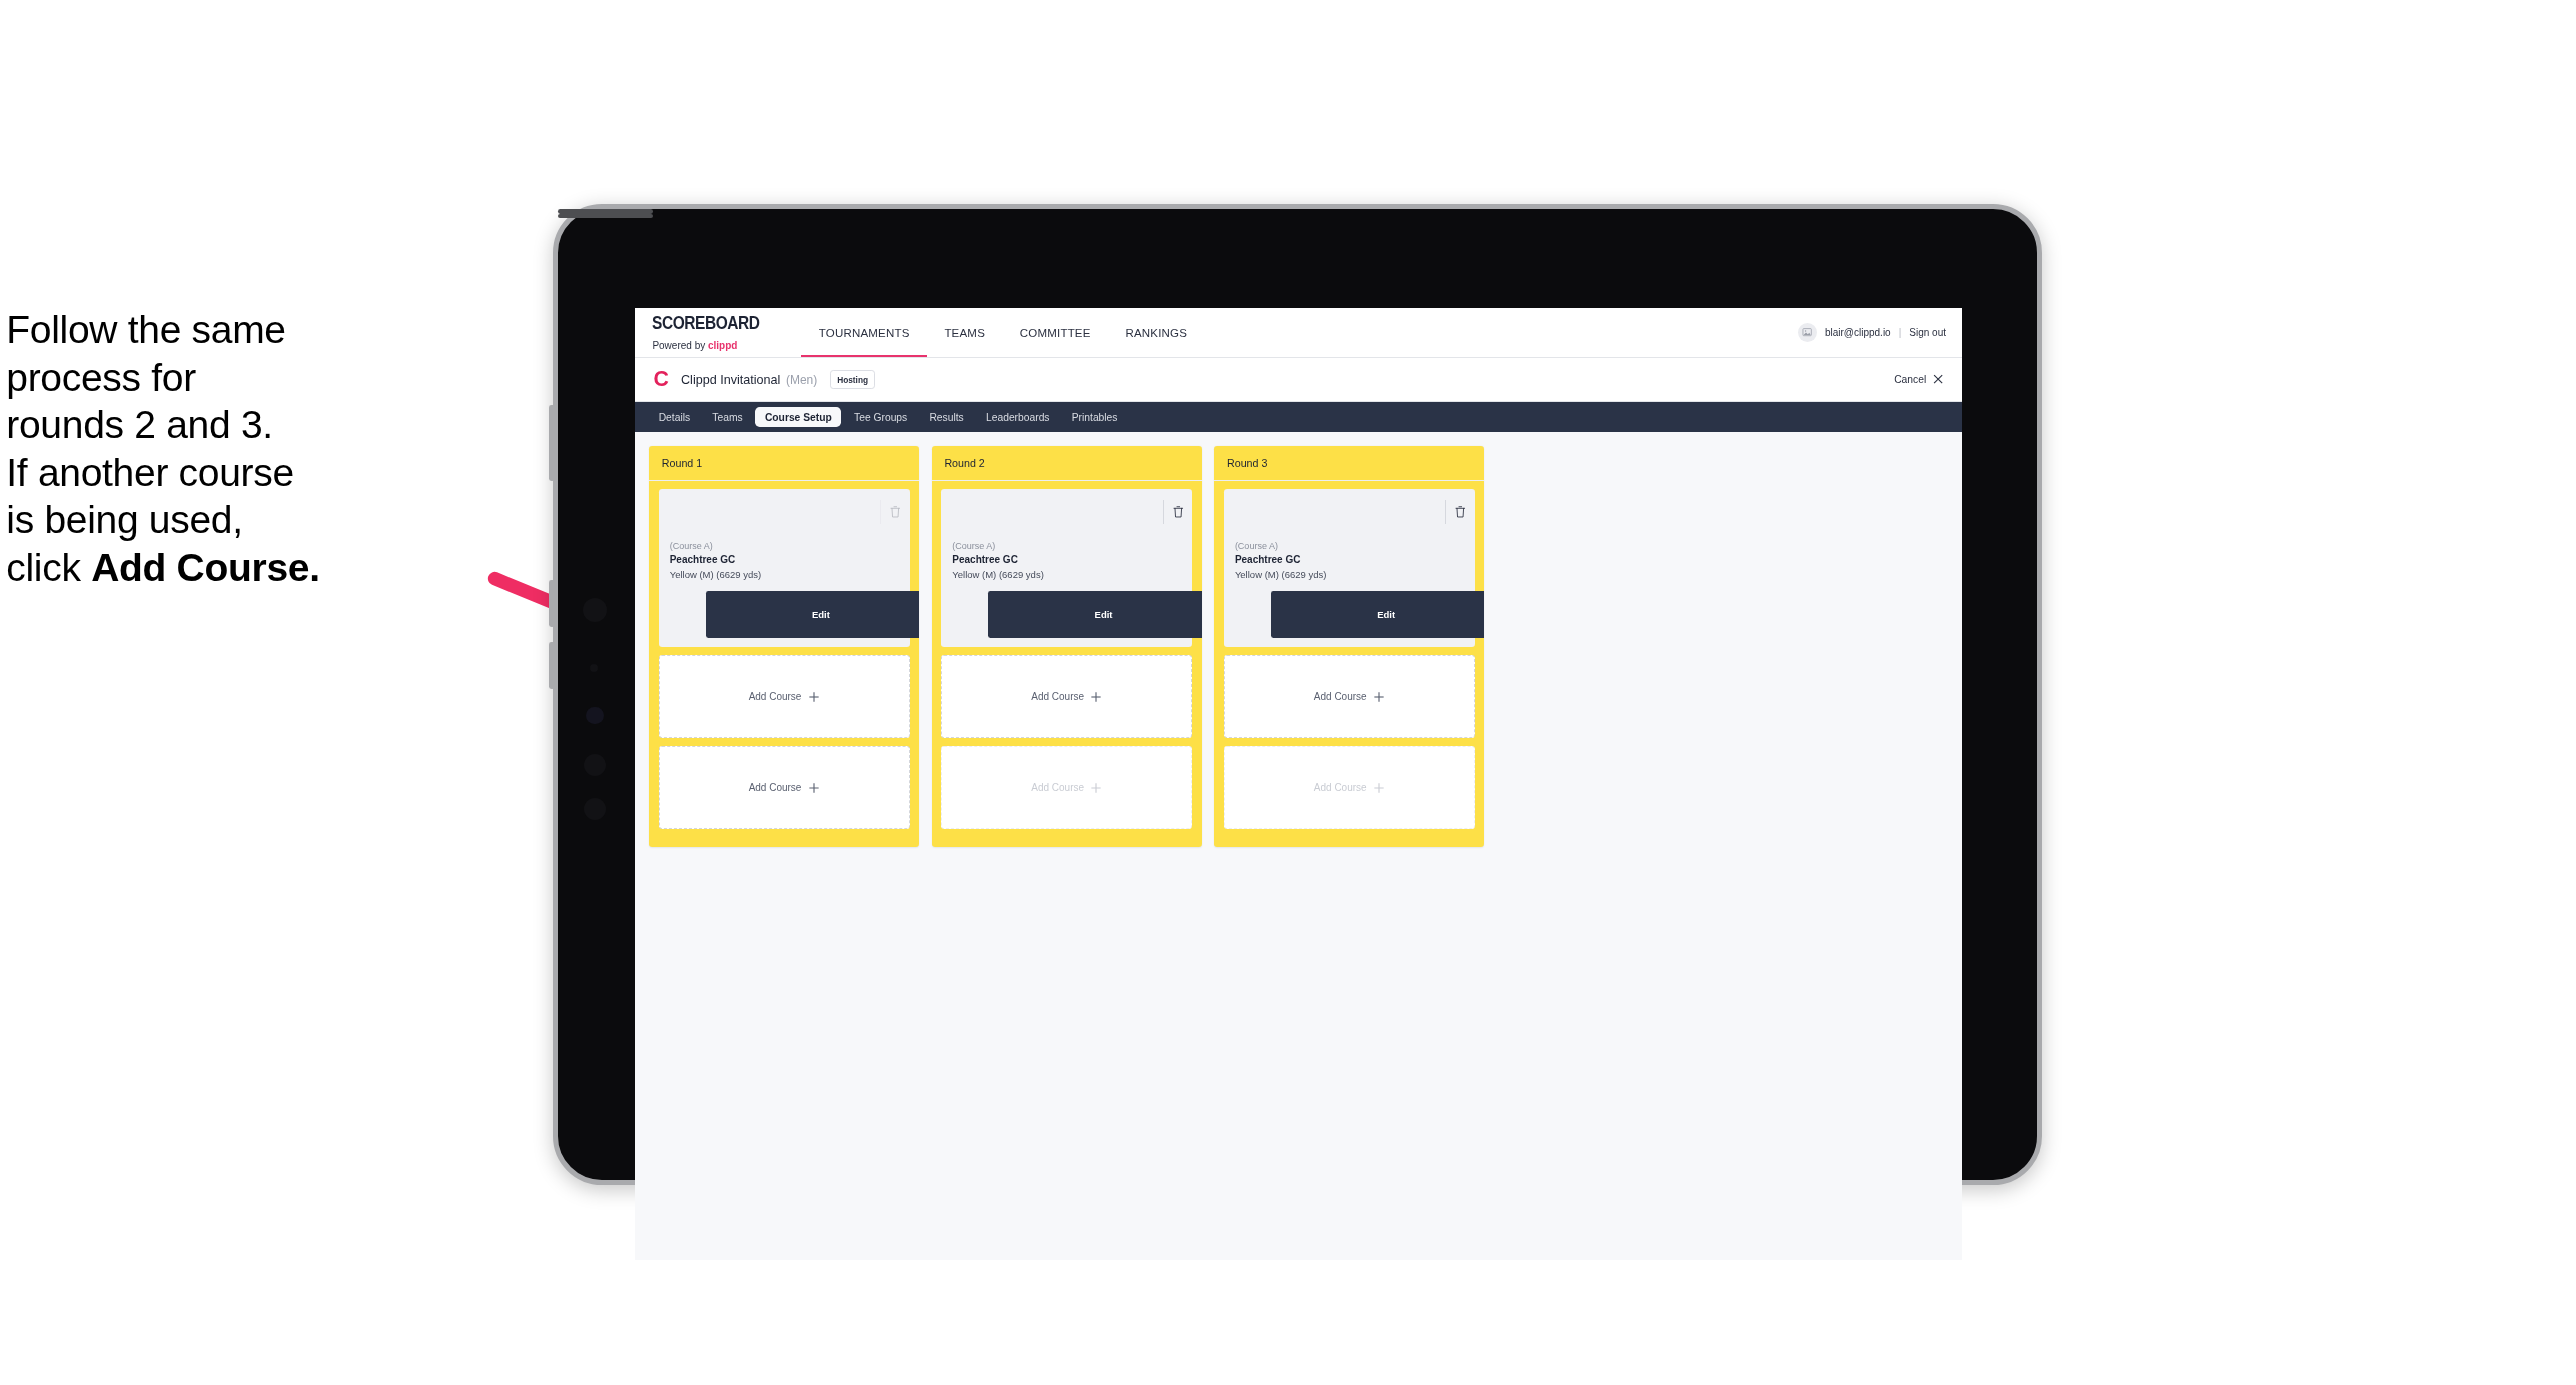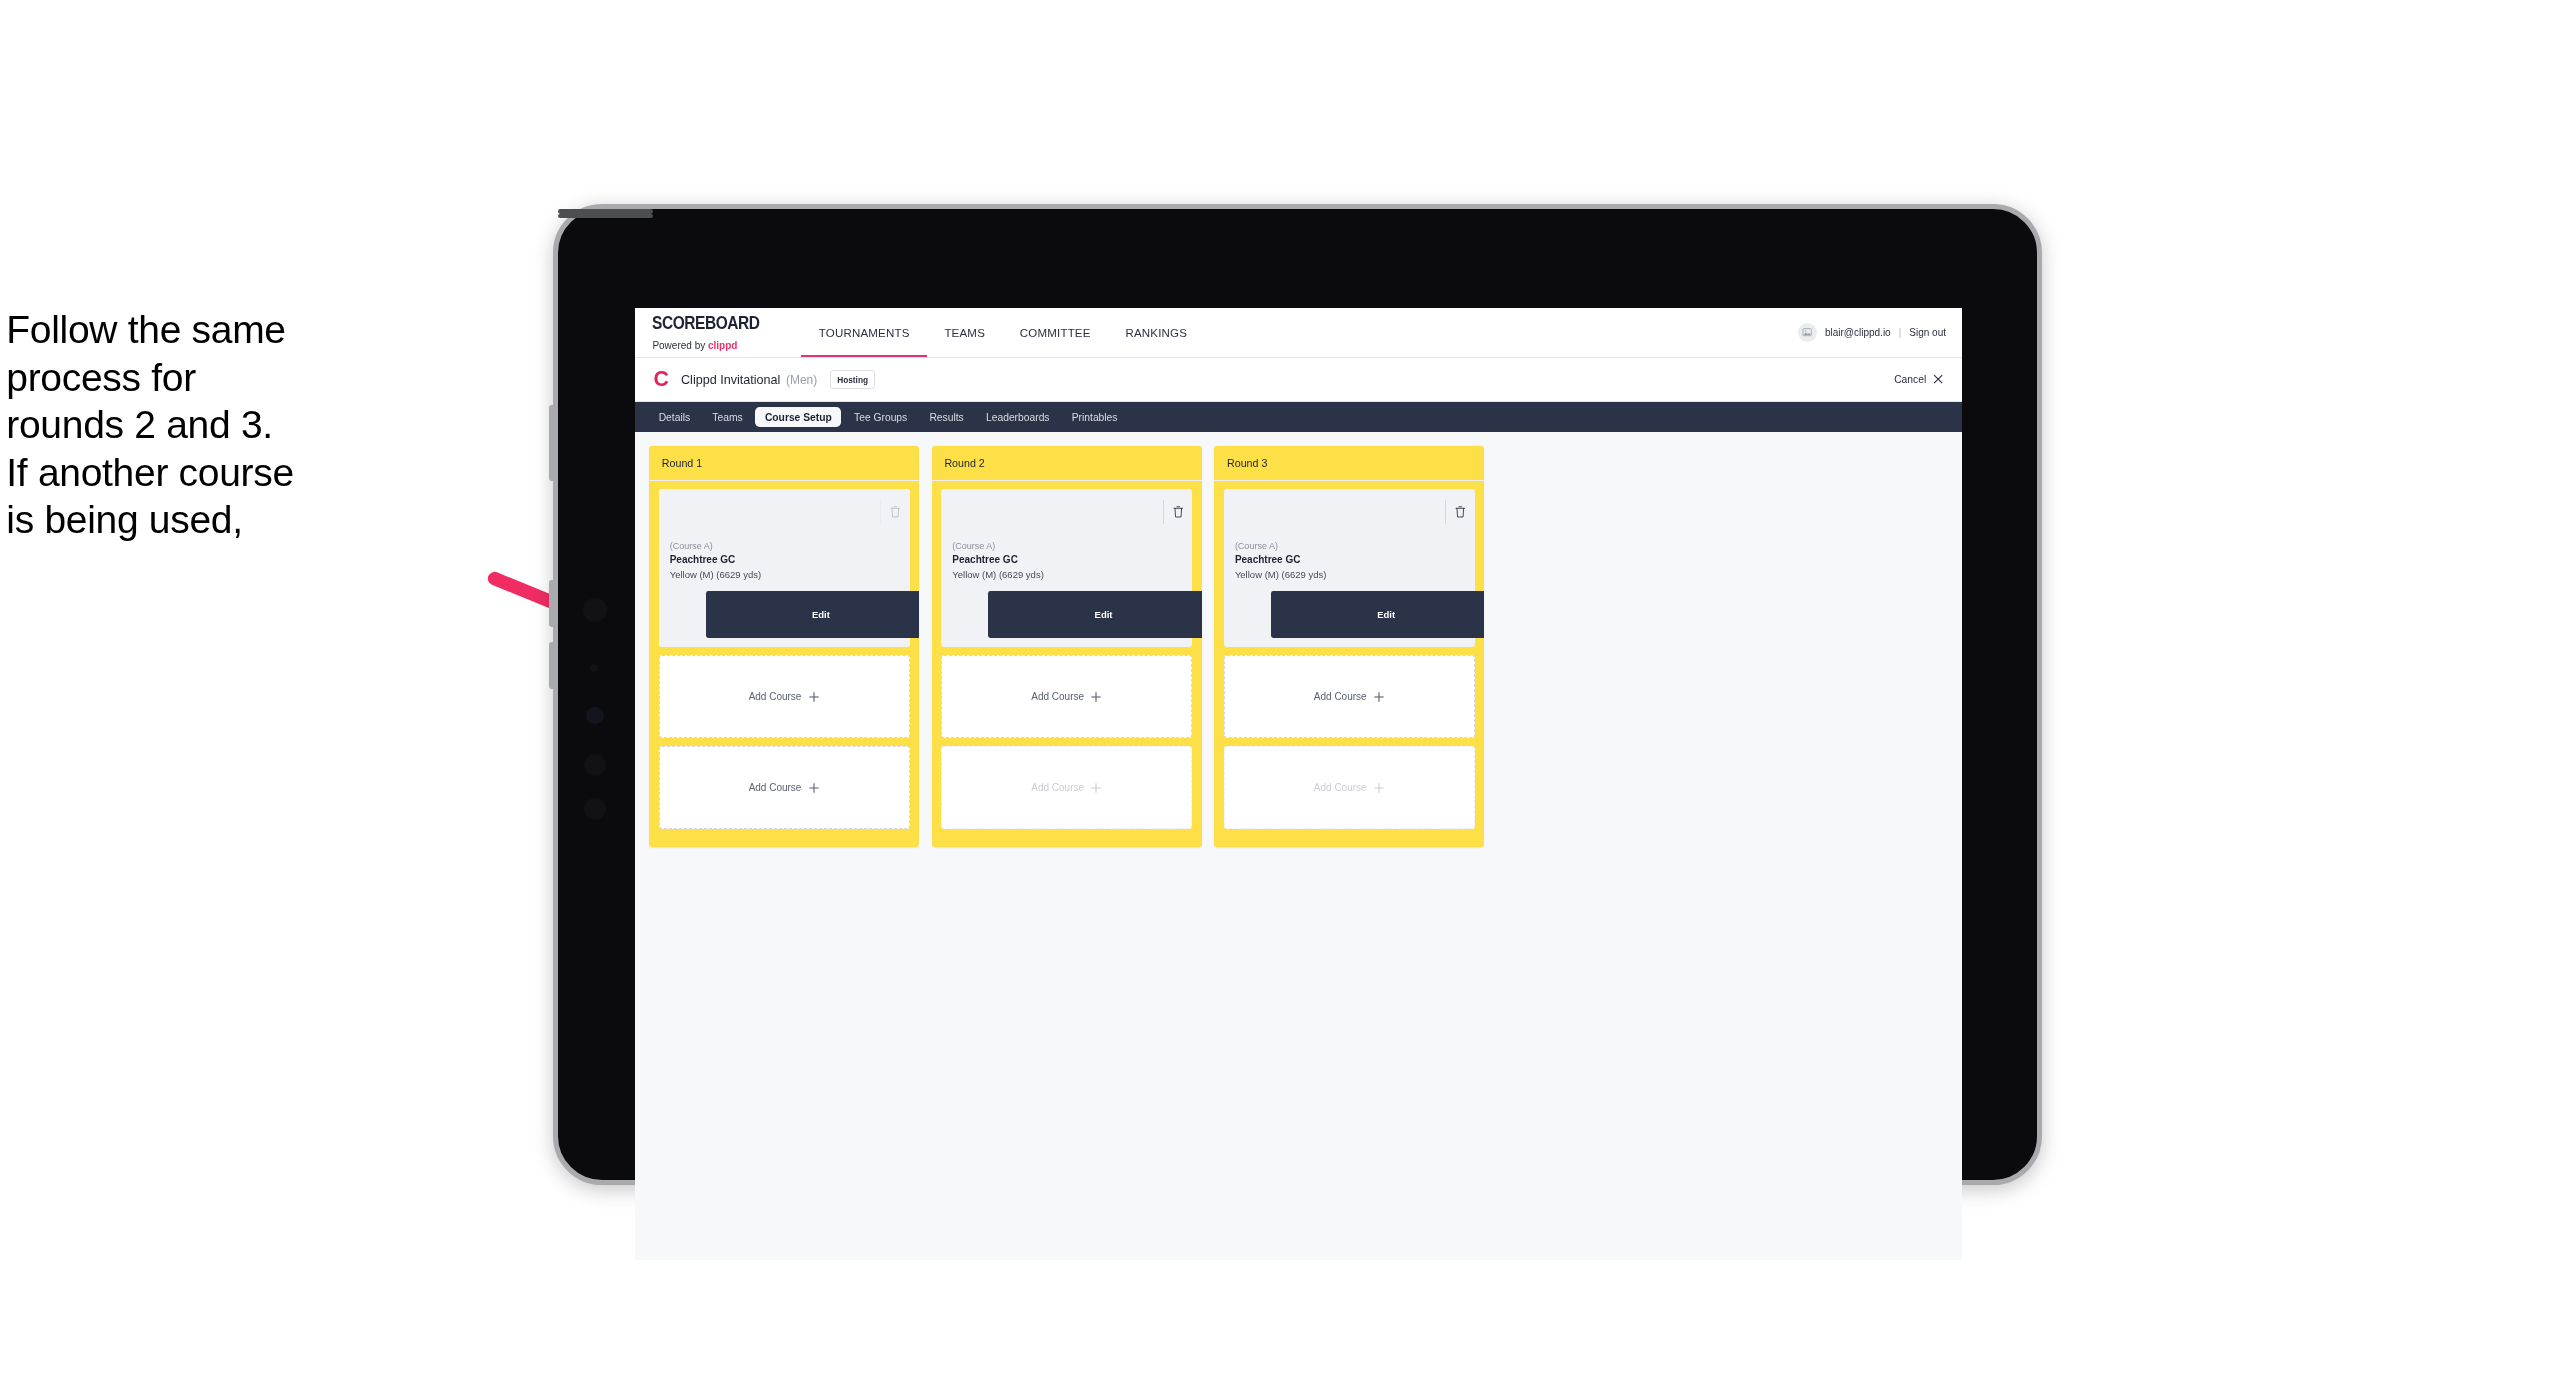--- a/index.html
+++ b/index.html
@@ -189,20 +189,21 @@
 <body>
 
 <div id="stage">
 
   <div id="annotation">
     <span class="ln">Follow the same</span>
     <span class="ln">process for</span>
     <span class="ln">rounds 2 and 3.</span>
     <span class="ln">If another course</span>
     <span class="ln">is being used,</span>
+    <span class="ln"><span>click </span><b>Add Course.</b></span>
   </div>
 
   <svg id="arrow" viewBox="0 0 520 260">
     <line x1="66" y1="73" x2="388" y2="205" stroke="#ef2d63" stroke-width="17" stroke-linecap="round"></line>
     <polygon points="318,126 420,216 300,232" fill="#ef2d63"></polygon>
   </svg>
 
   <div id="tablet">
     <div class="side-btn" id="btn-power"></div>
     <div class="side-btn" id="btn-vol1"></div>

